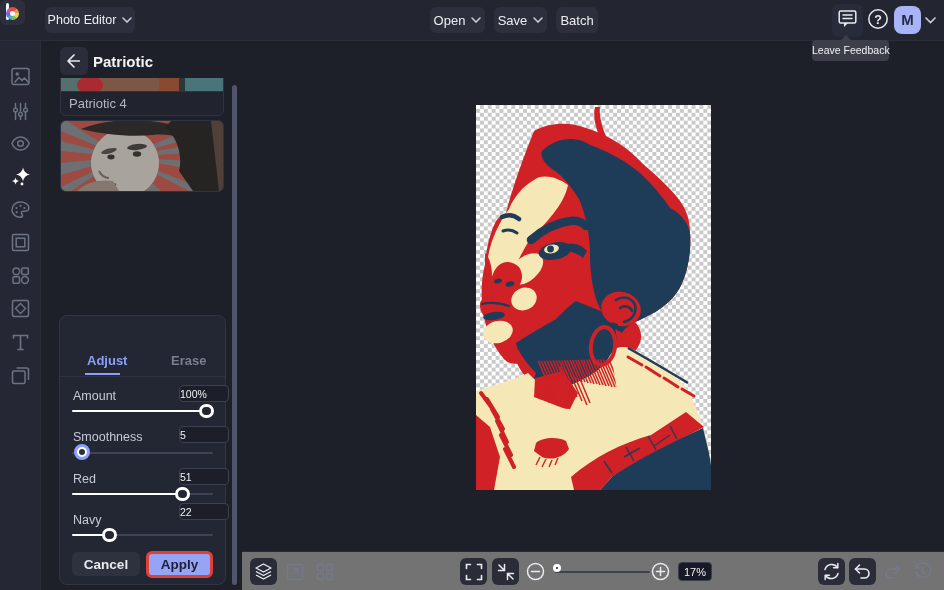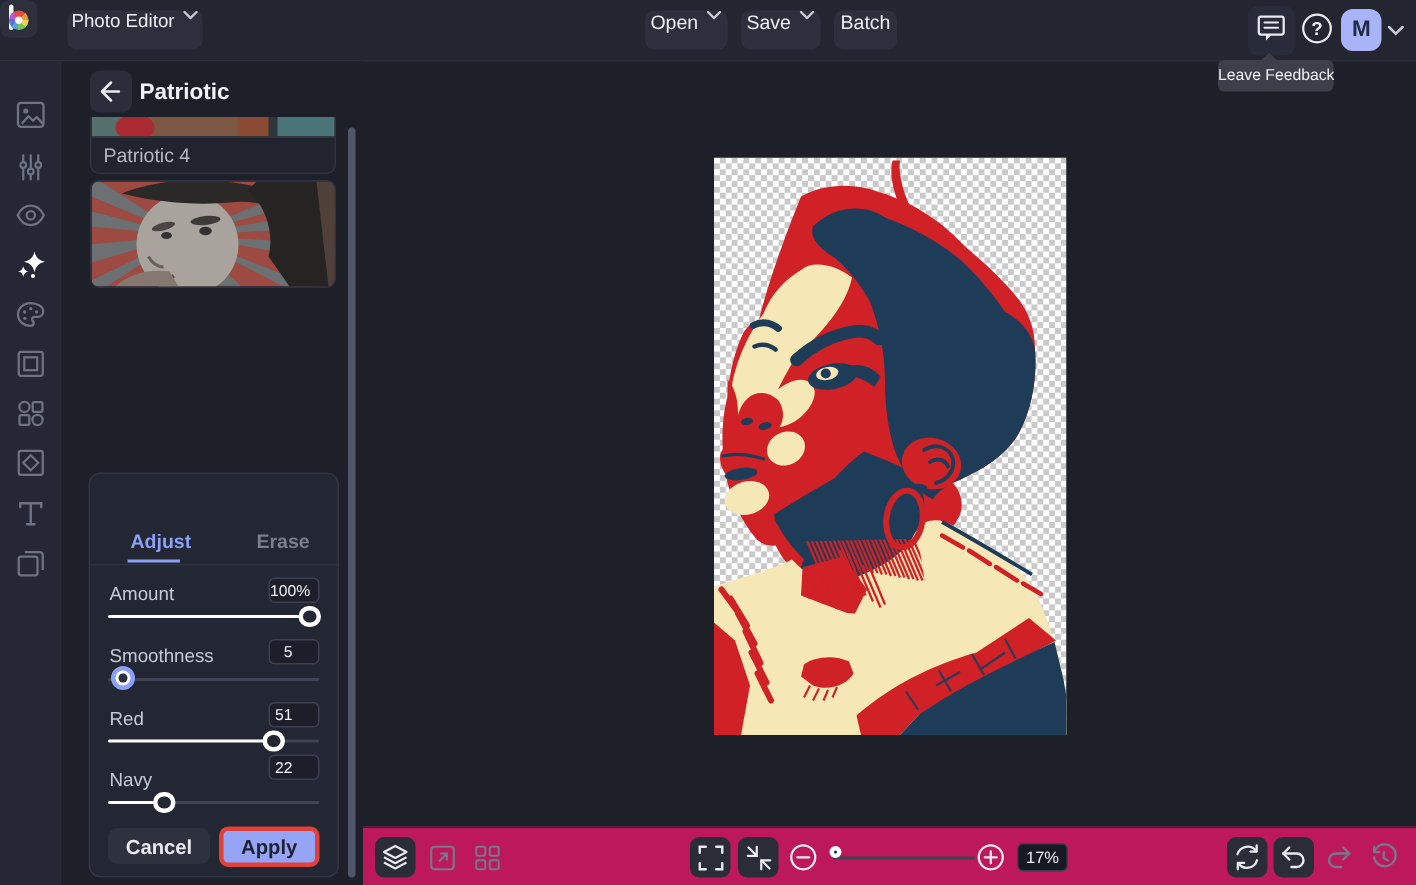--- a/index.html
+++ b/index.html
@@ -4,21 +4,21 @@
 <style>
   * { margin:0; padding:0; box-sizing:border-box; }
   html,body { width:944px; height:590px; overflow:hidden; background:#1d1f29;
     font-family:"Liberation Sans", sans-serif; }
   .abs { position:absolute; }
   #stage { position:relative; width:944px; height:590px; }
 
   
   #topbar { position:absolute; left:0; top:0; width:944px; height:41px; background:#232630; border-bottom:1px solid #2c2f3a; }
   .tbtn { position:absolute; top:7px; height:26px; background:#2d303c; border-radius:6px;
-    color:#eceef4; font-size:13px; display:flex; justify-content:center; }
+    color:#eceef4; font-size:13px; display:flex; align-items:center; justify-content:center; }
   #logo { left:8px; top:8px; width:25px; height:25px; background:#2d303c; border-radius:6px; }
   .chev { margin-left:6px; }
   .tbtn { font-size:13px; }
 
   
   #sidebar { position:absolute; left:0; top:41px; width:41px; height:549px; background:#252834;
     border-right:1px solid #2a2d38; }
   .sicon { position:absolute; left:10px; width:21px; height:21px; color:#6e7383; }
 
   
@@ -40,40 +40,40 @@
   #p7 { position:absolute; left:18px; top:274px; width:167px; height:270px; background:#232633;
     border:1px solid #313443; border-radius:8px; }
   #p7 .hdr { position:absolute; left:0; top:0; right:0; height:27px; border-bottom:1px solid #30333f; }
   #p7 .hdr .t { position:absolute; left:13px; top:7px; font-size:13px; font-weight:bold; color:#eef0f5; }
   .tab { position:absolute; top:37px; font-size:13px; font-weight:bold; }
   #tab-adjust { left:27px; color:#8ba0f7; }
   #tab-erase { left:111px; color:#7a7f90; }
   #tabline { position:absolute; left:25px; top:57px; width:35px; height:2px; background:#8ba0f7; }
   #tabsep { position:absolute; left:0; top:60px; width:100%; height:1px; background:#30333f; }
   .slbl { position:absolute; left:13px; font-size:12.5px; color:#c6cad6; }
-  .vbox { position:absolute; left:119px; width:34px; height:17px; border:1px solid #3c4050;
-    border-radius:4px; background:#1c1f2a; color:#f0f1f6; font-size:10.5px; text-align:right;
+  .vbox { position:absolute; left:119px; width:50px; height:17px; border:1px solid #3c4050;
+    border-radius:4px; background:#1c1f2a; color:#f0f1f6; font-size:10.5px; text-align:left;
     padding-right:17px; line-height:16px; }
   .track { position:absolute; left:12px; width:141px; height:2px; background:#3f4354; border-radius:1px; }
   .fill { position:absolute; left:0; top:0; height:2px; background:#ffffff; border-radius:1px; }
   .thumb { position:absolute; top:-6.5px; width:8.6px; height:8.6px; border-radius:50%;
     background:#232633; border:3.2px solid #ffffff; box-sizing:content-box; }
   .thumb.sm { top:-8.2px; width:10px; height:10px; border:3.2px solid #8ba0f7; background:#fff; }
   .thumb.sm:after { content:""; position:absolute; left:2px; top:2px; width:6px; height:6px;
     border-radius:50%; background:#2a2e3d; }
   .pbtn { position:absolute; top:236px; height:24px; border-radius:6px; font-size:13.5px;
     font-weight:bold; display:flex; align-items:center; justify-content:center; }
   #cancel { left:12px; width:68px; background:#2e313e; color:#e8eaf0; }
   #apply { left:86px; width:67px; top:235px; height:27px; background:#96a4f5; color:#1d2133; border:3px solid #df4038; }
 
   
   #canvas { position:absolute; left:242px; top:41px; width:702px; height:510px; background:#1d1f29; }
 
   
-  #bottombar { position:absolute; left:242px; top:551px; width:702px; height:39px; background:#be185d;
+  #bottombar { position:absolute; left:242px; top:551px; width:702px; height:39px; background:#737373;
     border-top:1px solid #2a2d38; }
   .bico { position:absolute; top:6px; width:27px; height:27px; border-radius:6px;
     display:flex; align-items:center; justify-content:center; color:#757a8a; }
   .bico.on { color:#e9ebf1; background:#2a2d38; }
 
   
   #tooltip { position:absolute; left:812px; top:40px; width:77px; height:21px; background:#3c3f4a;
     border-radius:4px; color:#f0f1f5; font-size:10.5px; text-align:center; line-height:21px;
     white-space:nowrap; }
   #tooltip:before { content:""; position:absolute; left:29px; top:-5px; border:5px solid transparent;

